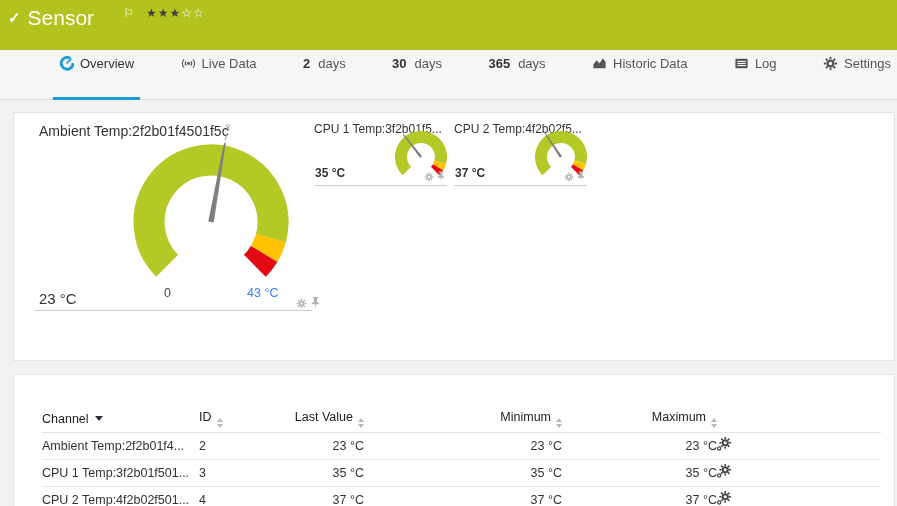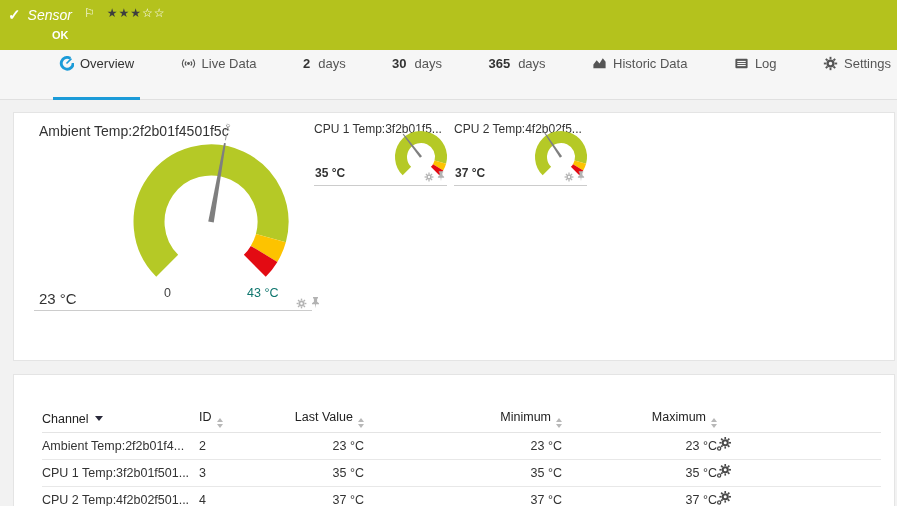--- a/index.html
+++ b/index.html
@@ -3,21 +3,21 @@
 <meta charset="utf-8">
 <style>
   *{box-sizing:border-box;margin:0;padding:0}
   html,body{width:897px;height:506px;overflow:hidden}
   body{font-family:"Liberation Sans",sans-serif;background:#f2f2f2;position:relative}
 
   
   .hdr{height:50px;background:#b4c21d;color:#fff;padding:6px 10px 0 8px}
   .hdr-l1{display:flex;align-items:center}
   .hdr-check{font-size:15px;font-weight:bold;margin-right:7px}
-  .hdr-kind{font-style:italic;font-size:14px;margin-right:6px}
+  .hdr-kind{font-size:21px;margin-right:23px}
   .hdr-title{font-size:15.5px}
   .hdr-flag{font-size:12px;margin-left:6px;align-self:flex-start;cursor:pointer}
   .hdr-stars{margin-left:12px;font-size:12px;letter-spacing:1px;align-self:flex-start;cursor:pointer}
   .star-f{color:#3e3e3e}
   .star-e{color:#fff}
   .hdr-ok{font-size:11px;font-weight:bold;margin:5px 0 0 44px}
 
   
   .tabbar{height:50px;background:#f6f6f6;border-bottom:1px solid #e0e0e0;
           display:flex;align-items:flex-end;justify-content:space-between;
@@ -33,21 +33,21 @@
   .panel{background:#fff;border:1px solid #e4e4e4;margin-left:13px;margin-right:2px;position:relative}
   .panel1{height:249px;margin-top:12px}
   .panel2{height:185px;margin-top:13px}
 
   
   .gblock{position:absolute}
   .gb-main{left:25px;top:10px;width:285px;height:200px}
   .gb-title{font-size:14px;color:#333;white-space:nowrap}
   .gauge-lg{position:absolute;left:72px;top:-6px}
   .gb-scale0{position:absolute;left:125px;top:163px;font-size:12.5px;color:#444}
-  .gb-scalemax{position:absolute;left:208px;top:163px;font-size:12.5px;color:#0f766e}
+  .gb-scalemax{position:absolute;left:208px;top:163px;font-size:12.5px;color:#3b82f6}
   .gb-value{position:absolute;left:0;top:167px;font-size:15px;color:#333}
   .gb-icons{position:absolute;right:4px;top:174px;display:flex;gap:4px;align-items:center}
   .gb-line{position:absolute;left:-5px;top:187px;width:278px;border-top:1px solid #ccc}
 
   .gb-cpu{width:133px;height:64px;border-bottom:1px solid #ccc}
   .gb-cpu .gb-title{font-size:12px;overflow:hidden;text-overflow:ellipsis}
   .gauge-sm{position:absolute;left:77px;top:3px}
   .gb-cpu .gb-value{position:absolute;left:1px;top:44px;font-size:12px;font-weight:bold;color:#333}
   .gb-cpu .gb-icons{position:absolute;right:2px;top:49px;display:flex;gap:3px;align-items:center}
   .cpu1{left:300px;top:9px}
@@ -72,21 +72,20 @@
 </head>
 <body>
 
 <div class="hdr">
   <div class="hdr-l1">
     <span class="hdr-check">✓</span>
     <span class="hdr-kind">Sensor</span>
     <span class="hdr-flag">⚐</span>
     <span class="hdr-stars"><span class="star-f">★★★</span><span class="star-e">☆☆</span></span>
   </div>
-  <div class="hdr-ok">OK</div>
 </div>
 
 <div class="tabbar">
   <div class="tab active">
     <svg class="ticon" width="15" height="15" viewBox="0 0 16 16">
       <path d="M12.1 2.5 A6.3 6.3 0 1 0 15 7.4" fill="none" stroke="#1b9bd8" stroke-width="3.1"></path>
       <path d="M8 8 L13.2 2.8" stroke="#1b9bd8" stroke-width="1.8"></path>
     </svg>
     <span>Overview</span>
   </div>

